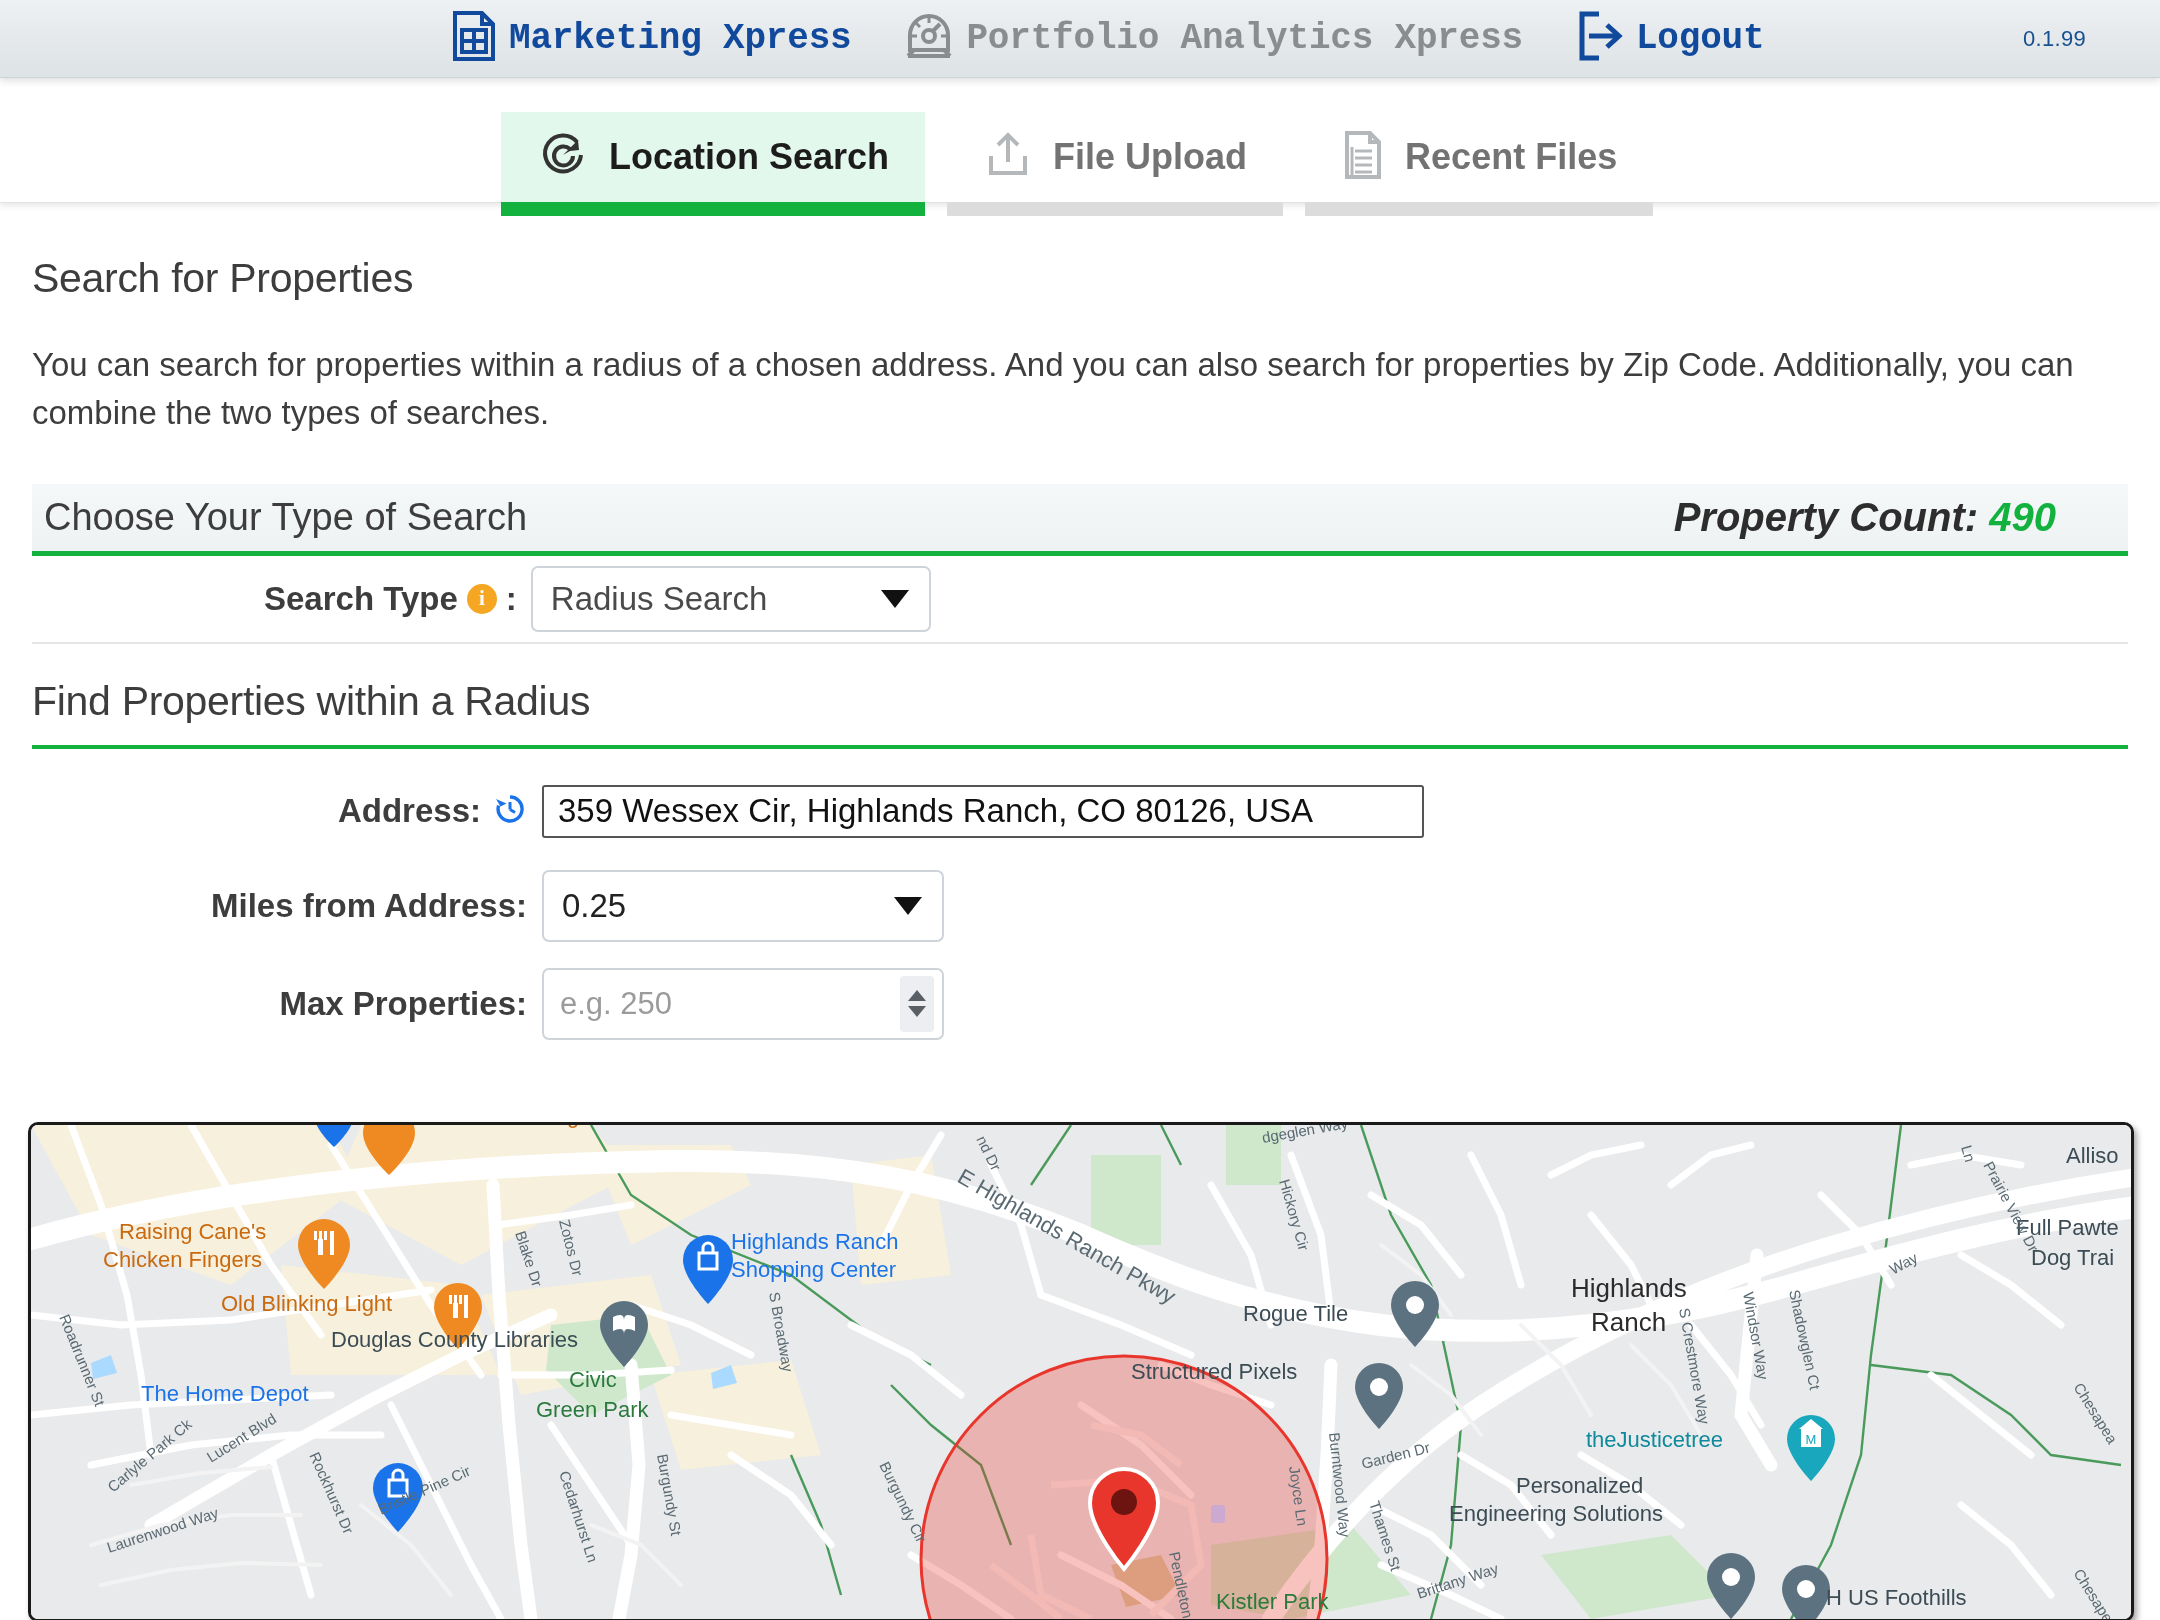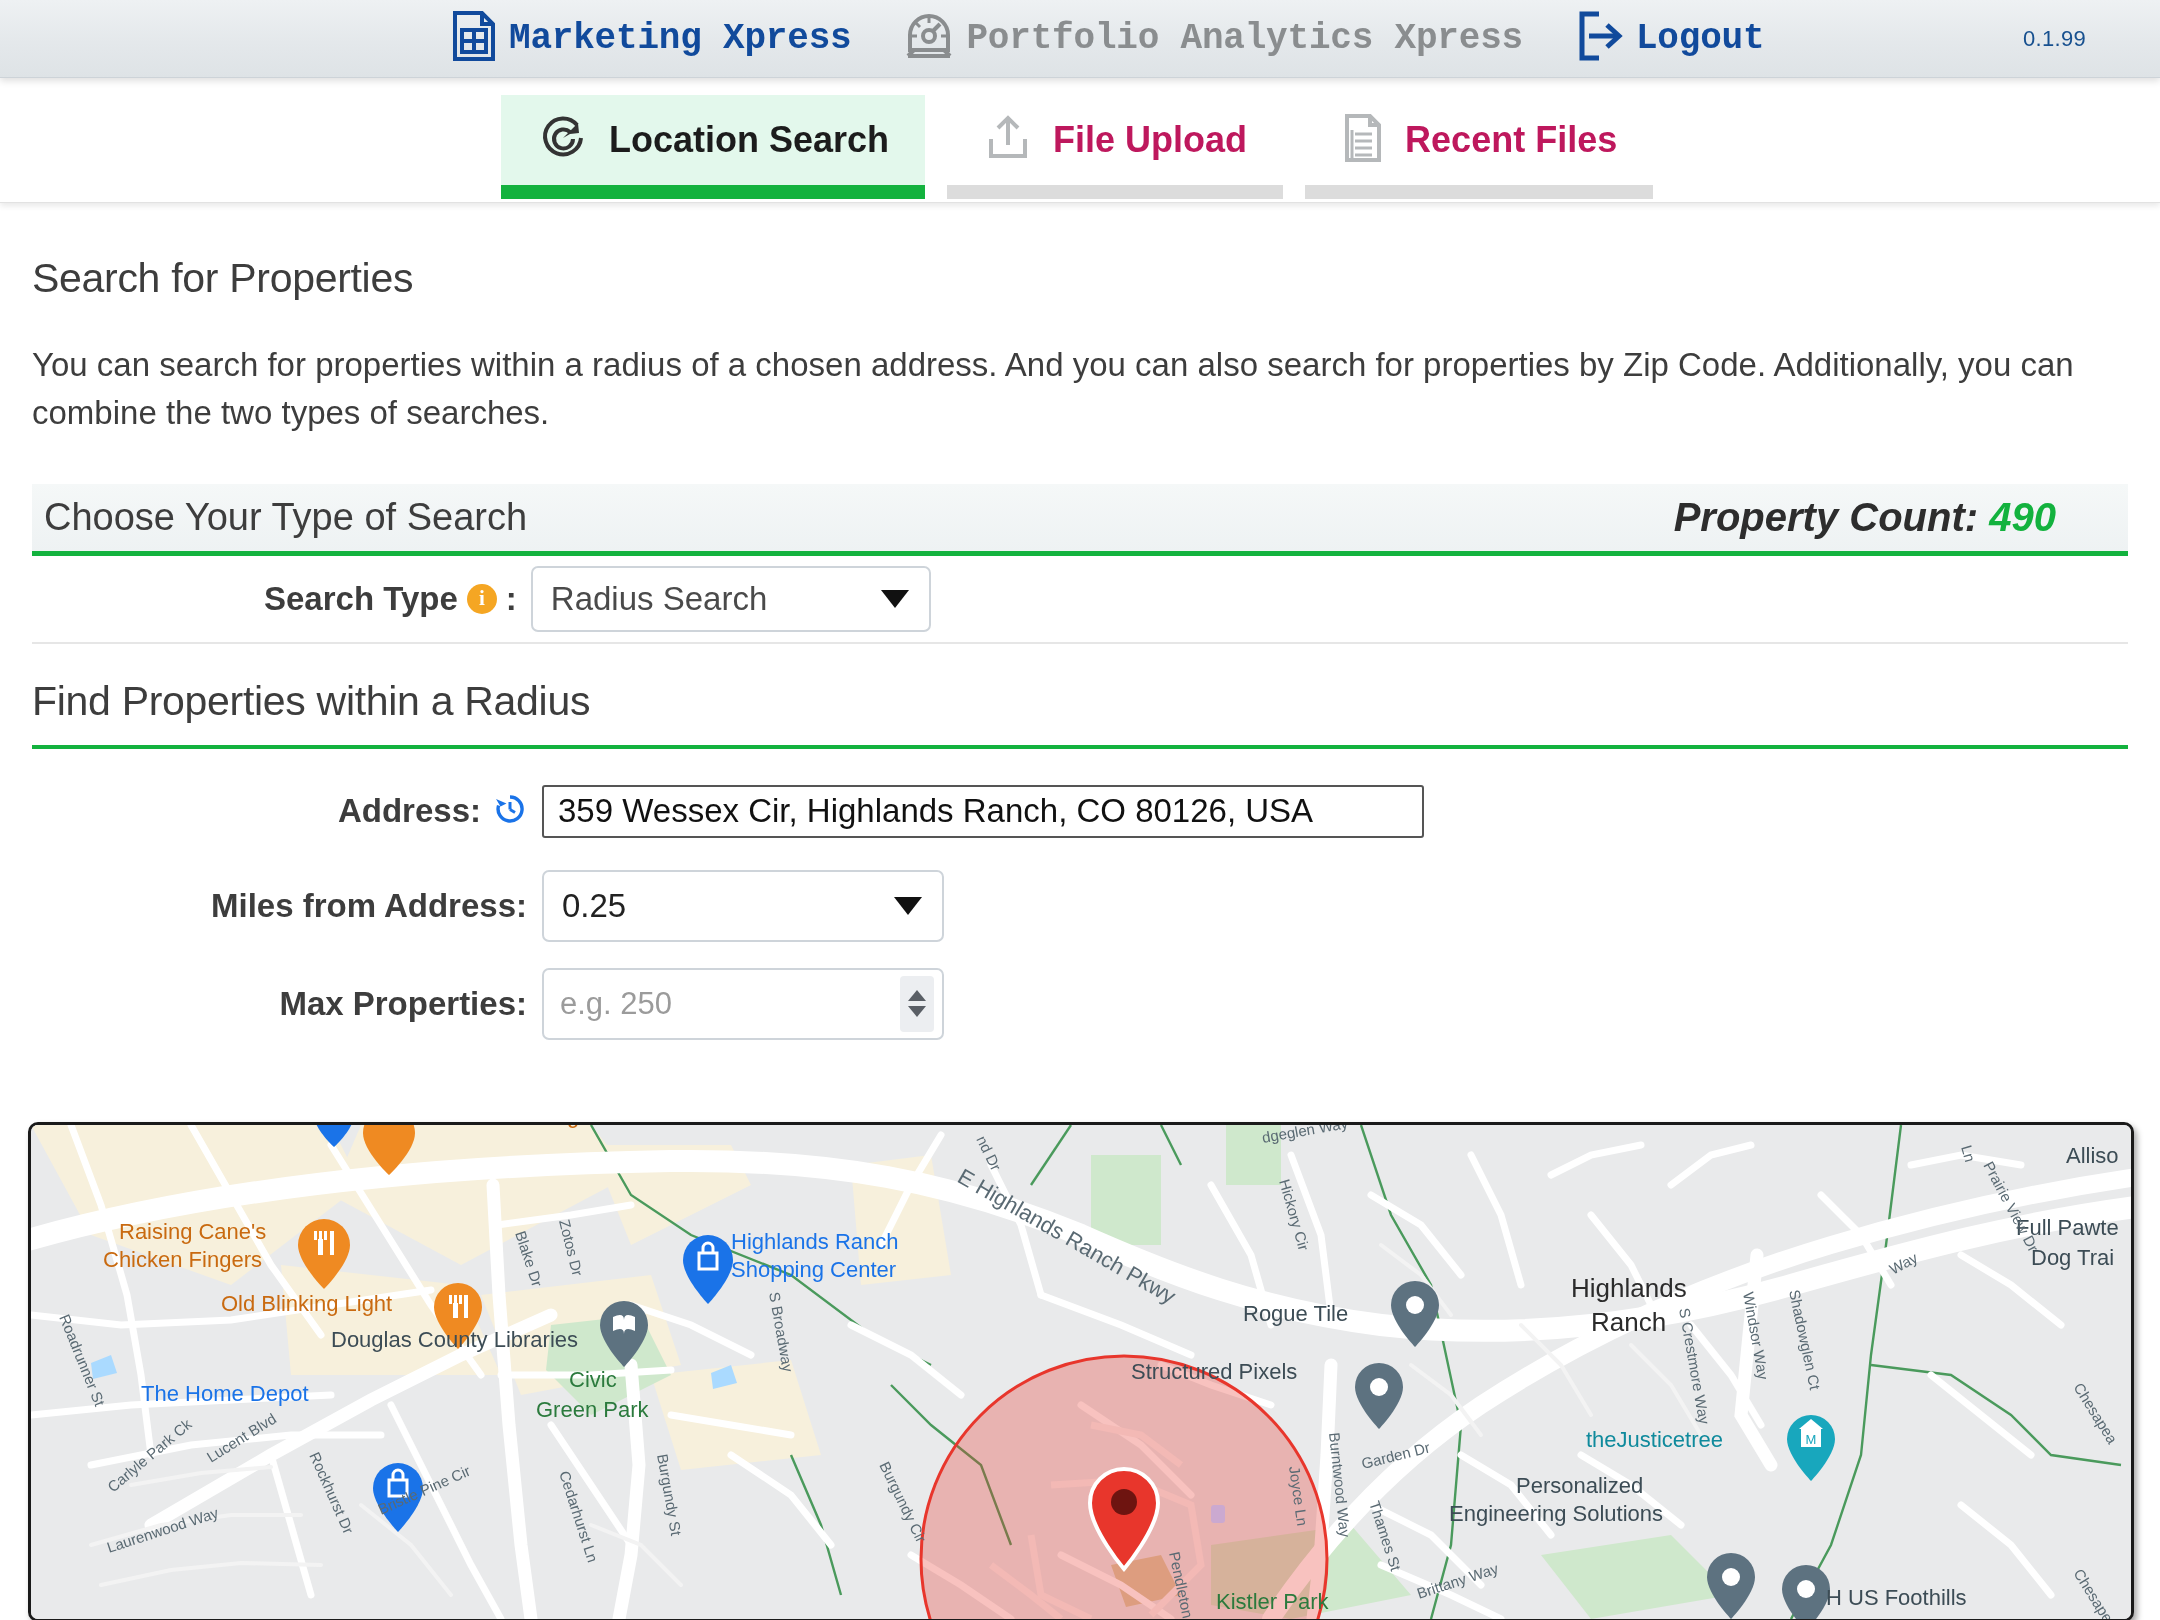--- a/index.html
+++ b/index.html
@@ -63,21 +63,21 @@
     height: 125px;
     background: #ffffff;
     border-bottom: 1px solid #e2e2e2;
     box-shadow: 0 3px 6px rgba(0,0,0,0.09);
     display: flex;
     align-items: flex-end;
     z-index: 10;
   }
   .tabs-wrap {
     display: flex;
-    align-items: center;
+    align-items: flex-end;
     margin-left: 492px;
     height: 100%;
     padding-left: 9px;
   }
   .tab {
     position: relative;
     display: flex;
     align-items: center;
     justify-content: center;
     gap: 20px;
@@ -87,21 +87,21 @@
     background: transparent;
     border: none;
   }
   .tab .tab-label {
     font-size: 36px;
     font-weight: bold;
     white-space: nowrap;
   }
   .tab.active { background: #e3f8ec; }
   .tab.active .tab-label { color: #1c1c1c; }
-  .tab.inactive .tab-label { color: #be185d; }
+  .tab.inactive .tab-label { color: #737373; }
   .tab .underline {
     position: absolute;
     left: 0; right: 0; bottom: -14px;
     height: 14px;
   }
   .tab.active .underline { background: #13b23e; }
   .tab.inactive .underline { background: #dcdcdc; }
   .tab.inactive { margin-left: 22px; }
 
   

